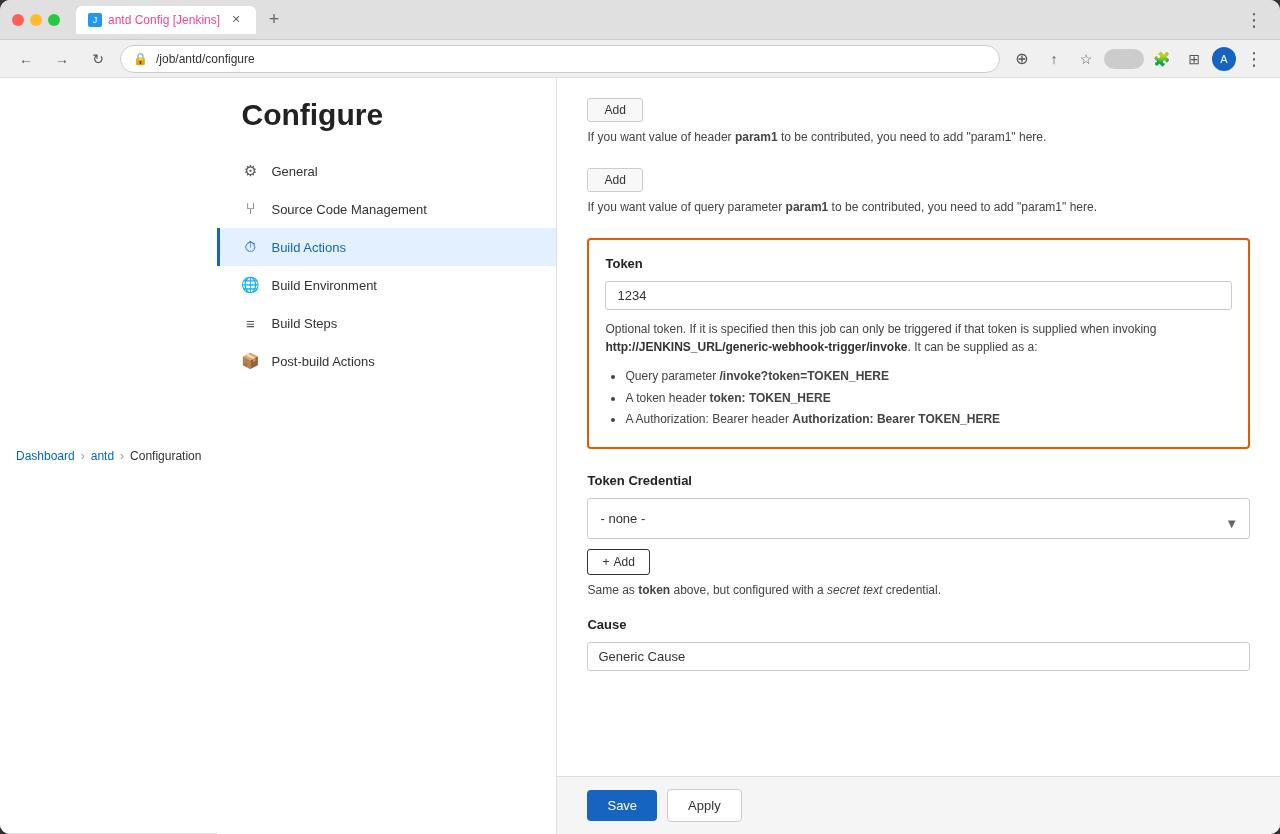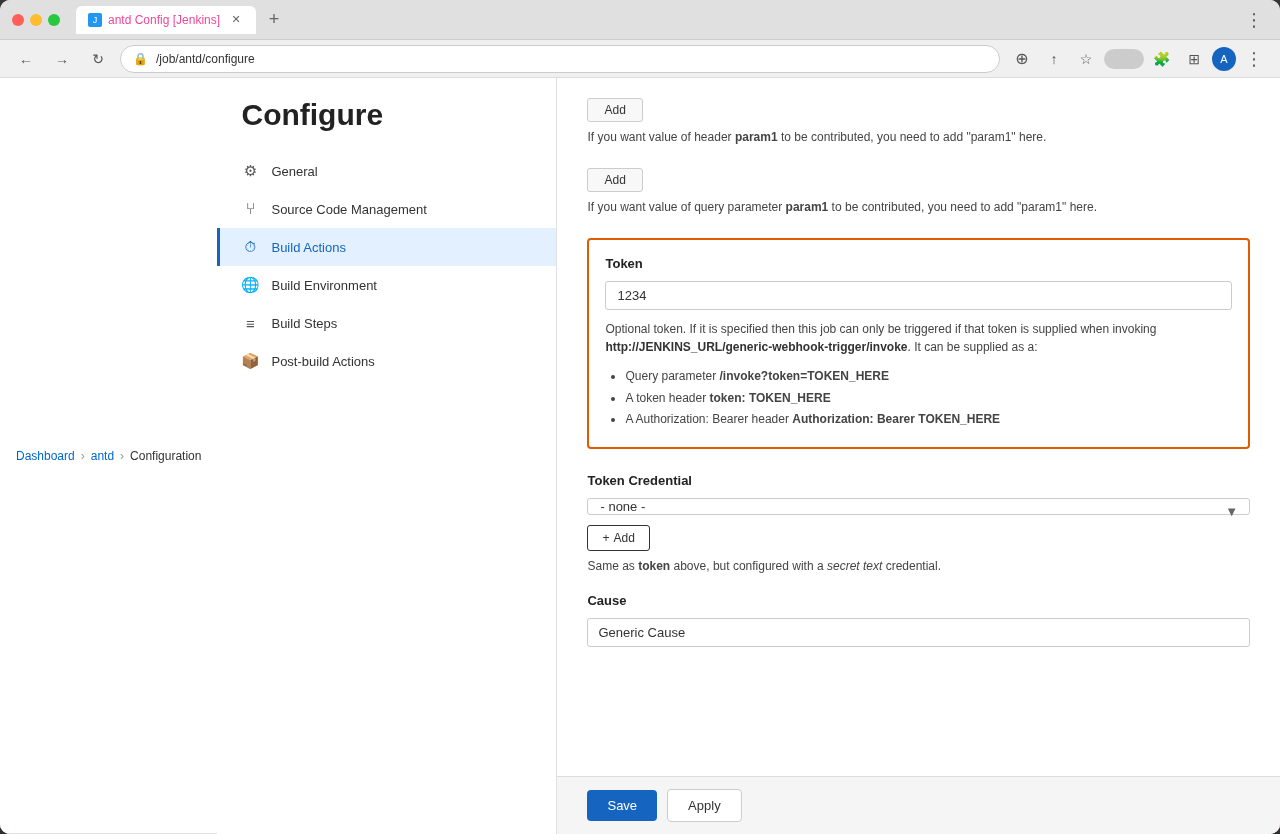--- a/index.html
+++ b/index.html
@@ -358,21 +358,21 @@
       font-weight: 700;
     }
 
     
     .credential-section {
       margin-bottom: 20px;
     }
 
     .credential-select {
       width: 100%;
-      padding: 0 12px;
+      padding: 12px 12px;
       border: 1px solid #ccc;
       border-radius: 3px;
       font-size: 13px;
       color: #333;
       background: #fff;
       appearance: none;
       cursor: pointer;
       margin-bottom: 10px;
     }
 

